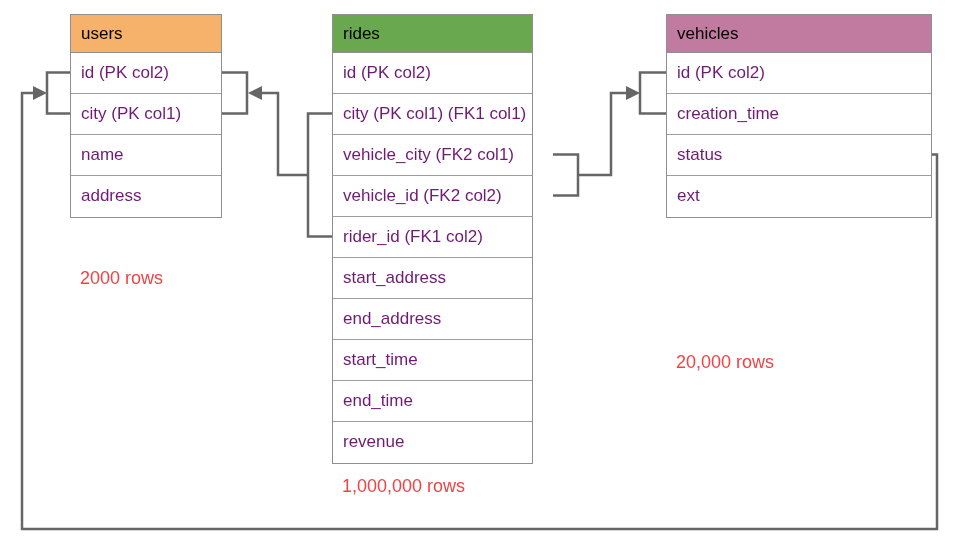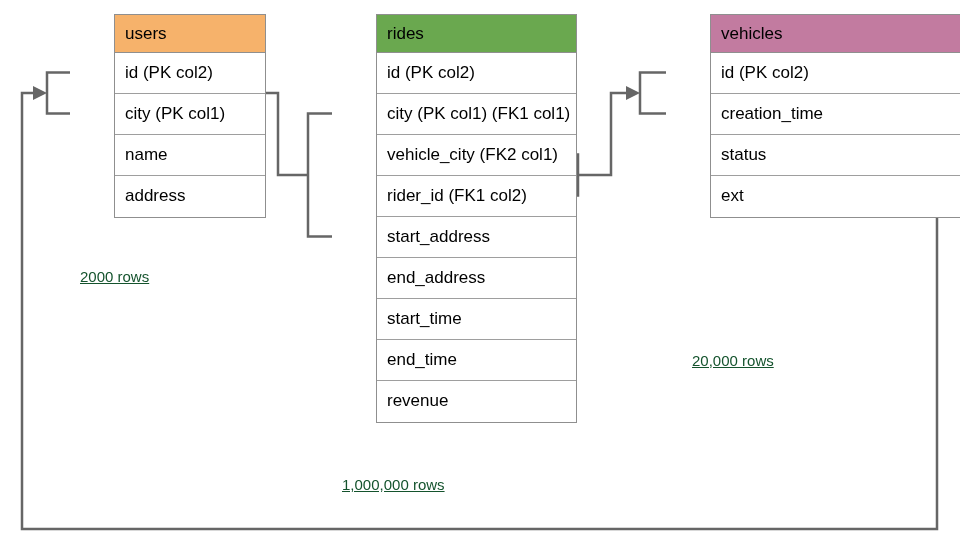--- a/index.html
+++ b/index.html
@@ -23,53 +23,51 @@
     top: 0;
     width: 960px;
     height: 540px;
     pointer-events: none;
   }
   .db-table {
     position: absolute;
     background: #ffffff;
     border: 1px solid #8f8f8f;
     box-sizing: border-box;
-    margin-left: 44px;
   }
   .thead {
     height: 38px;
     line-height: 38px;
     padding-left: 10px;
     font-size: 17px;
     color: #000000;
     border-bottom: 1px solid #8f8f8f;
     box-sizing: border-box;
   }
   .hdr-users   { background: #f6b26b; }
   .hdr-rides   { background: #6aa84f; }
   .hdr-vehicles{ background: #c27ba0; }
   .trow {
     height: 41px;
     line-height: 40px;
     padding-left: 10px;
     font-size: 17px;
-    color: #000000;
+    color: #701a75;
     background: #ffffff;
     border-bottom: 1px solid #9e9e9e;
     box-sizing: border-box;
     white-space: nowrap;
     overflow: hidden;
   }
   .trow:last-child { border-bottom: none; }
   .rowcount {
     position: absolute;
-    font-size: 15px;
-    color: #14532d;
+    font-size: 18px;
+    color: #ef4444;
     white-space: nowrap;
-    text-decoration: underline;
   }
   .wire {
     fill: none;
     stroke: #666666;
     stroke-width: 2.5;
     stroke-linejoin: miter;
   }
   .arrow {
     fill: #666666;
     stroke: none;
@@ -111,31 +109,32 @@
     <div class="trow">name</div>
     <div class="trow">address</div>
   </div>
   <div class="rowcount" style="left:80px; top:268px;">2000 rows</div>
 
   <div class="db-table" style="left:332px; top:14px; width:201px;">
     <div class="thead hdr-rides">rides</div>
     <div class="trow">id (PK col2)</div>
     <div class="trow">city (PK col1) (FK1 col1)</div>
     <div class="trow">vehicle_city (FK2 col1)</div>
+    <div class="trow">vehicle_id (FK2 col2)</div>
     <div class="trow">rider_id (FK1 col2)</div>
     <div class="trow">start_address</div>
     <div class="trow">end_address</div>
     <div class="trow">start_time</div>
     <div class="trow">end_time</div>
     <div class="trow">revenue</div>
   </div>
   <div class="rowcount" style="left:342px; top:476px;">1,000,000 rows</div>
 
   <div class="db-table" style="left:666px; top:14px; width:266px;">
     <div class="thead hdr-vehicles">vehicles</div>
     <div class="trow">id (PK col2)</div>
     <div class="trow">creation_time</div>
     <div class="trow">status</div>
     <div class="trow">ext</div>
   </div>
-  <div class="rowcount" style="left:692px; top:352px;">20,000 rows</div>
+  <div class="rowcount" style="left:676px; top:352px;">20,000 rows</div>
 
 </div>
 
 </body></html>

